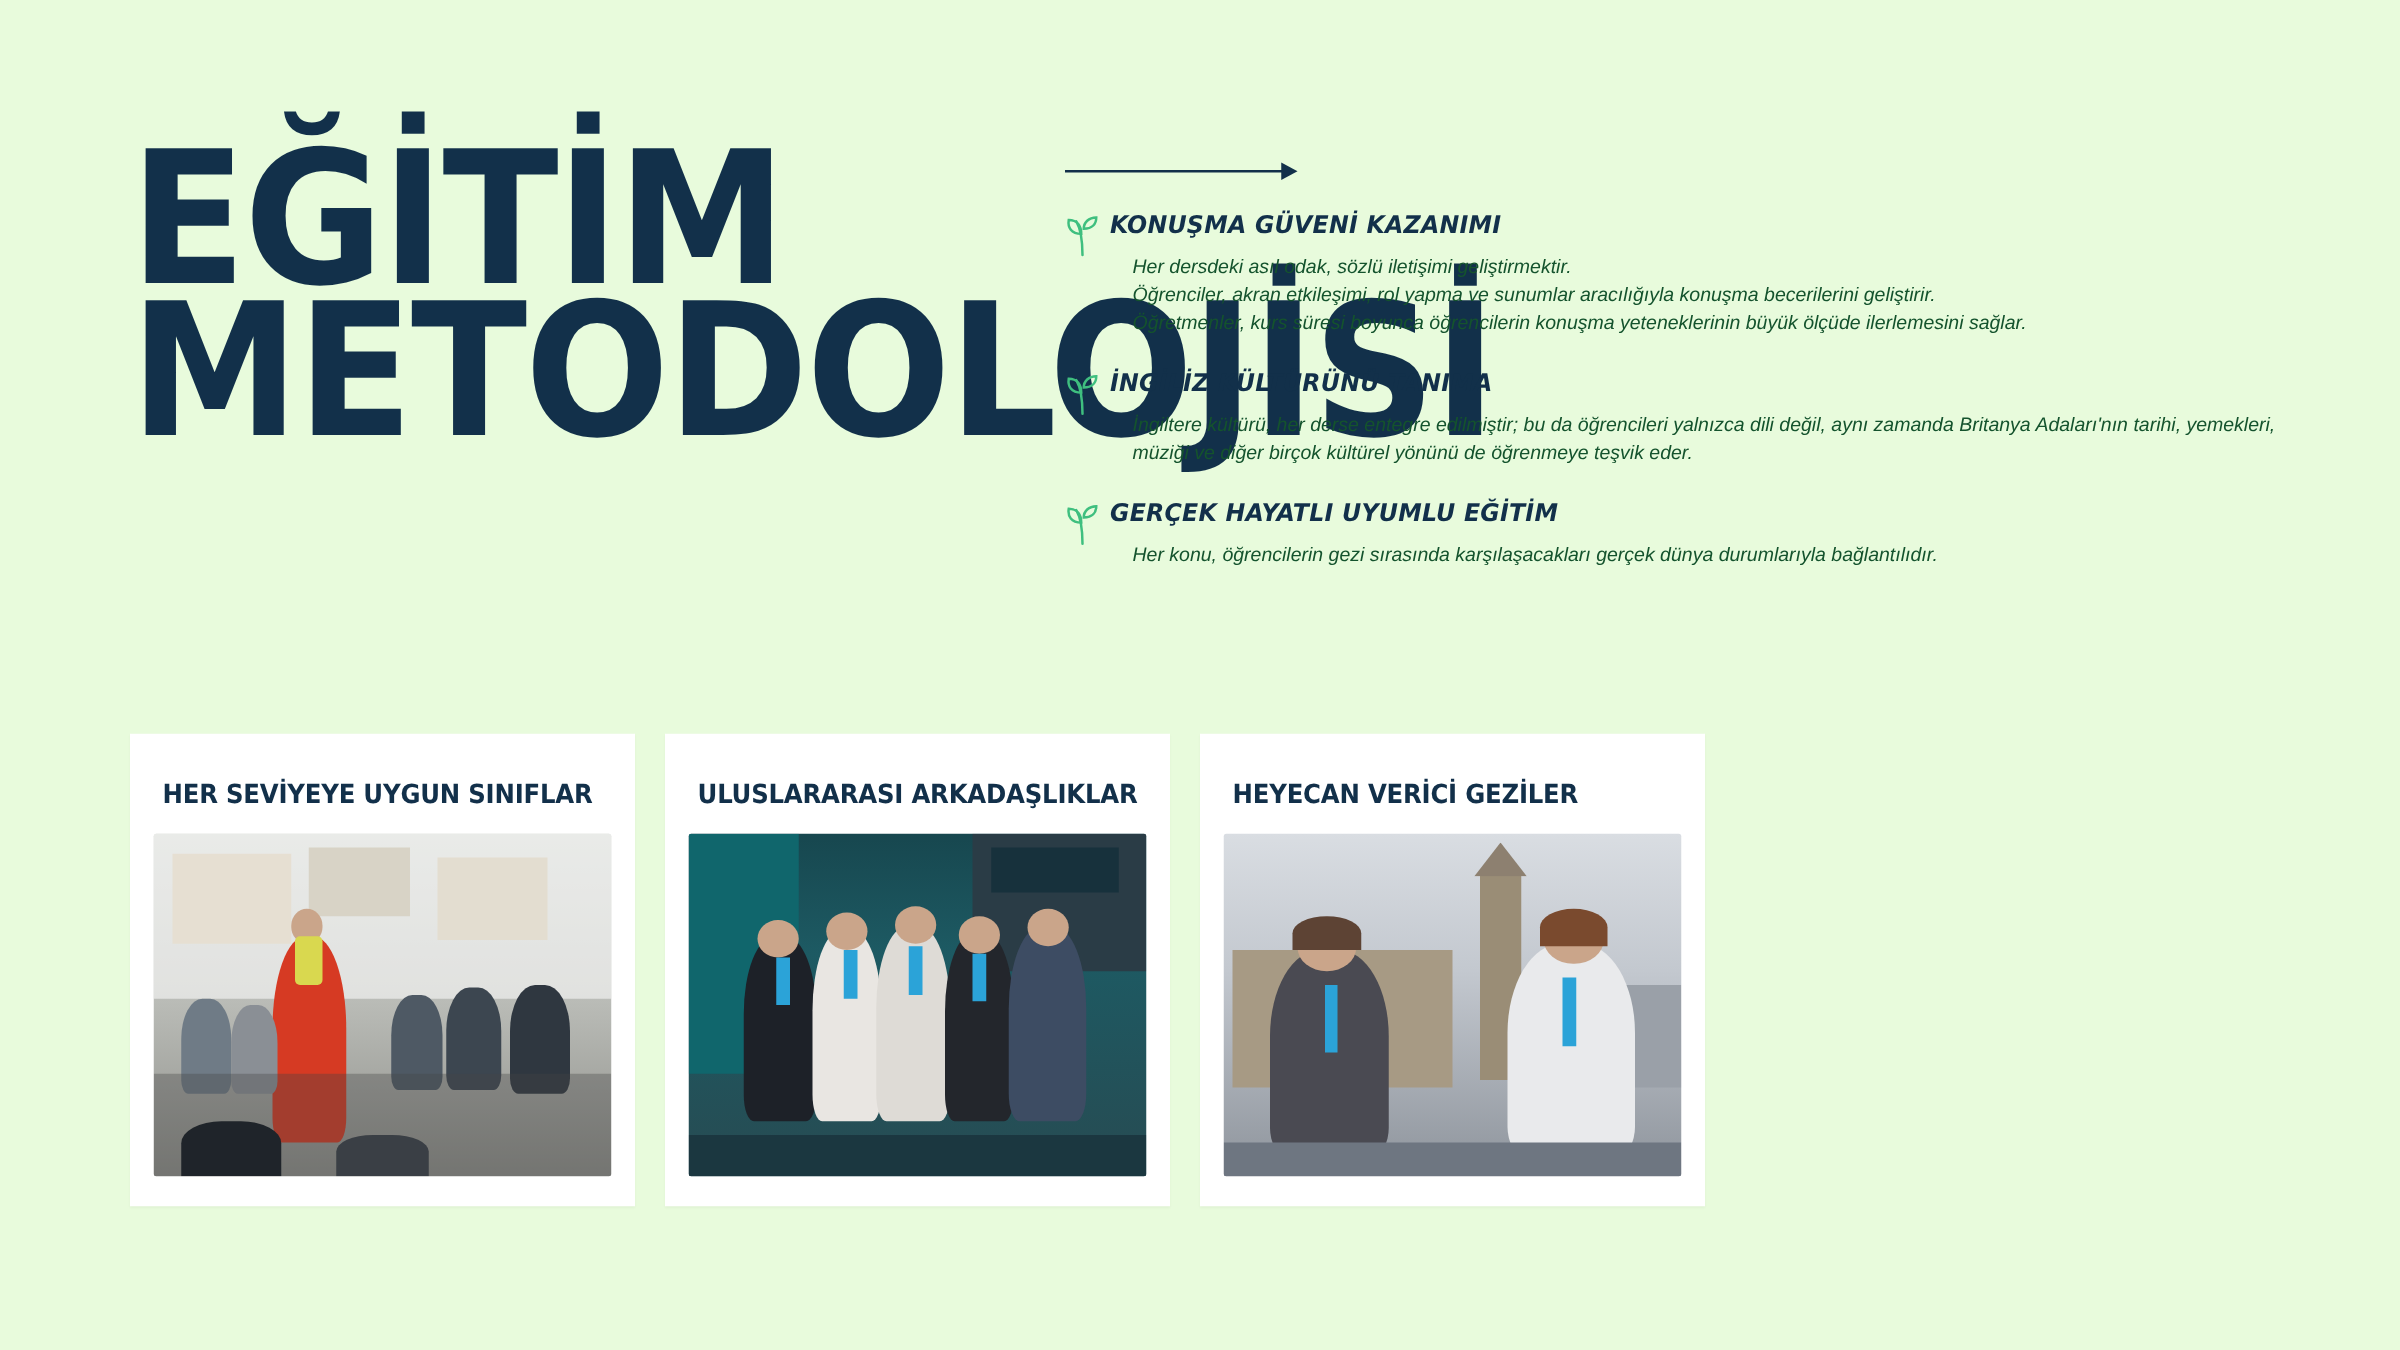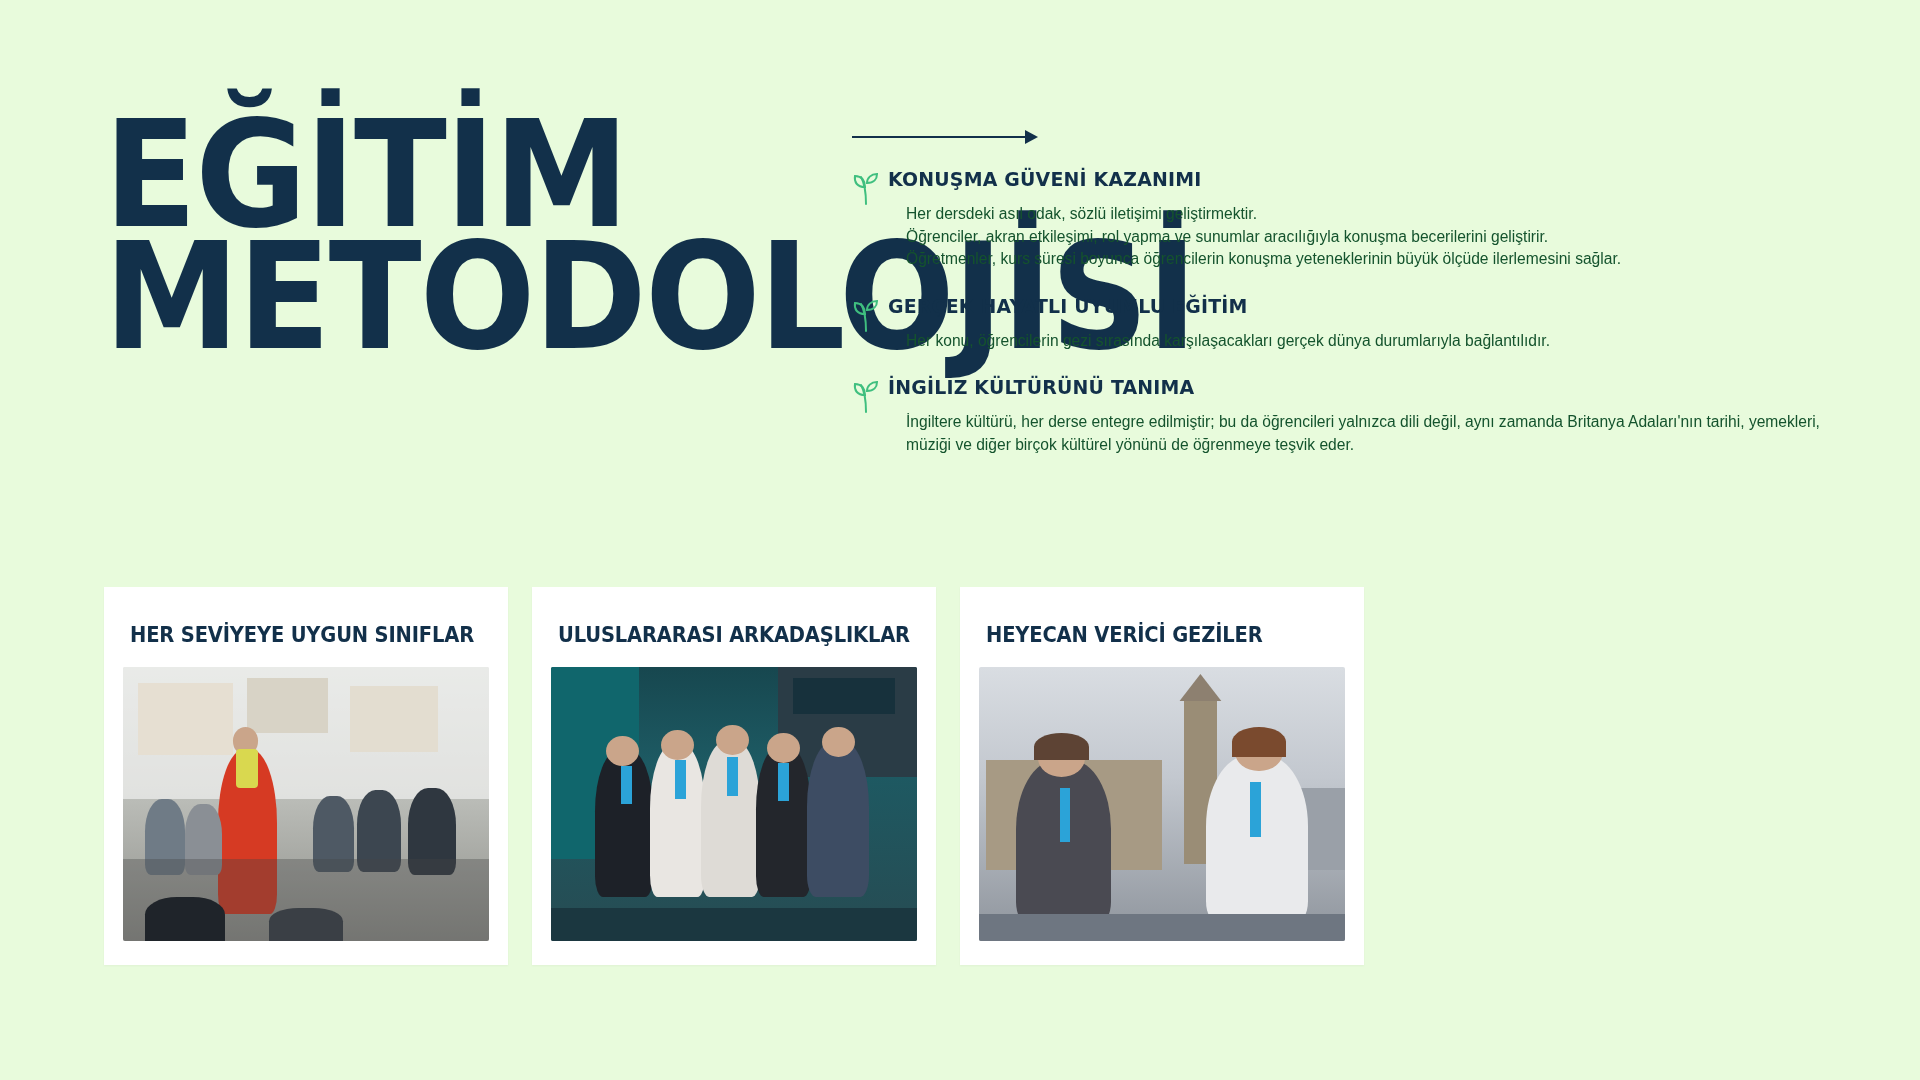--- a/index.html
+++ b/index.html
@@ -70,20 +70,21 @@
     height: 0;
     border-top: 7px solid transparent;
     border-bottom: 7px solid transparent;
     border-left: 13px solid #12304a;
   }
 
   .item {
     position: relative;
     padding-left: 36px;
     margin-bottom: 24px;
+    font-style: italic;
   }
   .sprout {
     position: absolute;
     left: 0;
     top: 2px;
     width: 30px;
     height: 36px;
   }
   .item-title {
     font-family: "DejaVu Sans", sans-serif;
@@ -233,35 +234,35 @@
 Öğretmenler, kurs süresi boyunca öğrencilerin konuşma yeteneklerinin büyük ölçüde ilerlemesini sağlar.</p>
       </div>
     </div>
 
     <div class="item">
       <svg class="sprout" viewBox="0 0 30 36">
         <path d="M14 34 C14 22, 13 14, 9 7" stroke="#3fbf7f" stroke-width="2" fill="none" stroke-linecap="round"></path>
         <path d="M13 17 C5 17, 2 12, 3 6 C10 6, 13 11, 13 17 Z" fill="none" stroke="#3fbf7f" stroke-width="2"></path>
         <path d="M15 13 C22 13, 25 9, 25 4 C19 4, 15 8, 15 13 Z" fill="none" stroke="#3fbf7f" stroke-width="2"></path>
       </svg>
-      <h3 class="item-title">GERÇEK HAYATLI UYUMLU EĞİTİM</h3>
+      <h3 class="item-title">İNGİLİZ KÜLTÜRÜNÜ TANIMA</h3>
       <div class="item-body">
-        <p style="white-space: pre-line;">Her konu, öğrencilerin gezi sırasında karşılaşacakları gerçek dünya durumlarıyla bağlantılıdır.</p>
+        <p style="white-space: pre-line;">İngiltere kültürü, her derse entegre edilmiştir; bu da öğrencileri yalnızca dili değil, aynı zamanda Britanya Adaları'nın tarihi, yemekleri, müziği ve diğer birçok kültürel yönünü de öğrenmeye teşvik eder.</p>
       </div>
     </div>
 
     <div class="item">
       <svg class="sprout" viewBox="0 0 30 36">
         <path d="M14 34 C14 22, 13 14, 9 7" stroke="#3fbf7f" stroke-width="2" fill="none" stroke-linecap="round"></path>
         <path d="M13 17 C5 17, 2 12, 3 6 C10 6, 13 11, 13 17 Z" fill="none" stroke="#3fbf7f" stroke-width="2"></path>
         <path d="M15 13 C22 13, 25 9, 25 4 C19 4, 15 8, 15 13 Z" fill="none" stroke="#3fbf7f" stroke-width="2"></path>
       </svg>
-      <h3 class="item-title">İNGİLİZ KÜLTÜRÜNÜ TANIMA</h3>
+      <h3 class="item-title">GERÇEK HAYATLI UYUMLU EĞİTİM</h3>
       <div class="item-body">
-        <p style="white-space: pre-line;">İngiltere kültürü, her derse entegre edilmiştir; bu da öğrencileri yalnızca dili değil, aynı zamanda Britanya Adaları'nın tarihi, yemekleri, müziği ve diğer birçok kültürel yönünü de öğrenmeye teşvik eder.</p>
+        <p style="white-space: pre-line;">Her konu, öğrencilerin gezi sırasında karşılaşacakları gerçek dünya durumlarıyla bağlantılıdır.</p>
       </div>
     </div>
 
   </div>
 
   <div class="cards">
 
     <div class="card">
       <div class="card-title">HER SEVİYEYE UYGUN SINIFLAR</div>
       <div class="card-photo photo1">

